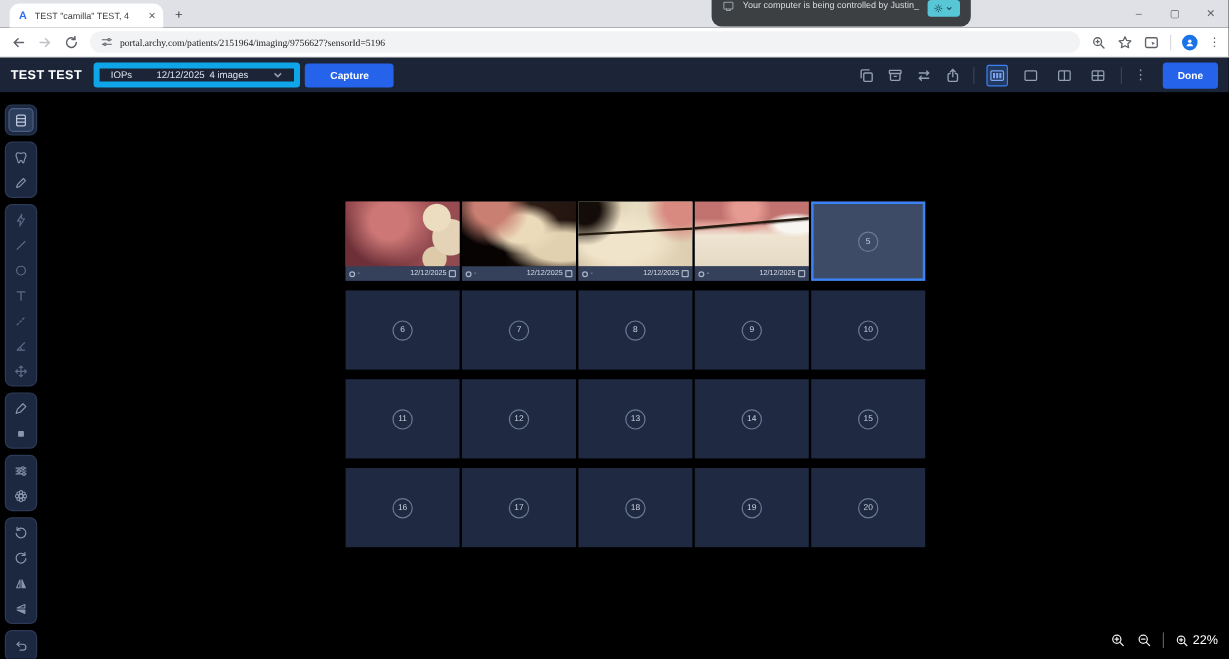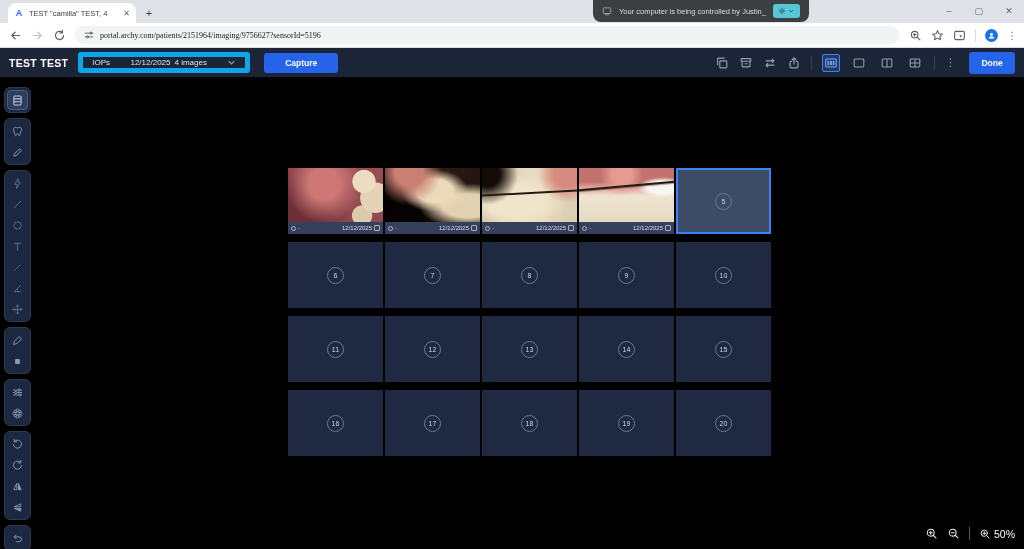--- a/index.html
+++ b/index.html
@@ -9,21 +9,21 @@
 
   
   .tabstrip { position:relative; height:23px; background:#dfe1e6; display:flex; align-items:flex-end; }
   .tab { height:20px; width:128px; margin-left:8px; background:#fff; border-radius:8px 8px 0 0;
          display:flex; align-items:center; gap:5px; padding:0 6px; font-size:7.5px; color:#3c4043; }
   .tab-title { flex:1; white-space:nowrap; overflow:hidden; }
   .favicon { width:10px; height:10px; color:#2f6bff; font-weight:bold; font-size:9px; line-height:10px; text-align:center; }
   .tab-close { color:#5f6368; font-size:8px; cursor:default; }
   .newtab-btn { width:18px; height:18px; margin:0 0 1px 4px; color:#3c4043; font-size:11px; display:flex; align-items:center; justify-content:center; }
   .notification { position:absolute; left:593px; top:0; height:22px; background:#3c4043; border-radius:0 0 8px 8px;
-                  display:flex; align-items:center; gap:7px; padding:0 9px; color:#dadce0; font-size:7.5px; }
+                  display:flex; align-items:flex-start; gap:7px; padding:0 9px; color:#dadce0; font-size:7.5px; }
   .notif-btn { background:#57c7d8; border-radius:3px; height:14px; width:27px; display:flex; align-items:center; justify-content:center; gap:2px; color:#1d4f58; }
   .win-controls { position:absolute; right:0; top:0; height:22px; display:flex; }
   .win-controls span { width:30px; height:22px; display:flex; align-items:center; justify-content:center; color:#5f6368; font-size:9px; }
 
   .urlbar { height:25px; background:#fff; border-bottom:1px solid #dadce0; display:flex; align-items:center; padding:0 9px; gap:9px; }
   .nav-ic { width:13px; height:13px; color:#5f6368; flex:0 0 auto; }
   .nav-ic.disabled { color:#bdc1c6; }
   .url-pill { flex:1; height:18px; background:#f1f3f4; border-radius:9px; display:flex; align-items:center; gap:6px; padding:0 9px;font-family:Liberation Serif, serif; }
   .url-text { font-size:8px; color:#202124; white-space:nowrap; }
   .chip-ic { width:10px; height:10px; color:#5f6368; }
@@ -34,21 +34,21 @@
 
   
   .app-toolbar { height:29px; background:#1b2537; display:flex; align-items:center; padding:0 9px; }
   .patient-name { color:#fff; font-weight:bold; font-size:10.5px; letter-spacing:.3px; margin-right:10px; }
   .series-select { height:21px; width:172px; border:5px solid #0ea5e9; border-radius:3px; background:#1b2537;
                    display:flex; align-items:center; padding:0 9px; color:#dbe2ec; font-size:8px; gap:4px; }
   .series-select .sep { flex:1; }
   .chev { width:9px; height:9px; color:#93a0b5; }
   .btn-blue { background:#2563eb; color:#fff; border:none; border-radius:3px; font-weight:bold;
               font-family:"Liberation Sans",sans-serif; display:flex; align-items:center; justify-content:center; }
-  .capture-btn { width:74px; height:20px; font-size:8.5px; margin-left:14px; }
+  .capture-btn { width:74px; height:20px; font-size:8.5px; margin-left:4px; }
   .toolbar-right { margin-left:auto; display:flex; align-items:center; gap:10px; }
   .tb-ic { width:14px; height:14px; color:#93a0b5; }
   .tb-div { width:1px; height:14px; background:#344359; }
   .layout-btn { width:18px; height:18px; display:flex; align-items:center; justify-content:center; color:#93a0b5; border:1px solid transparent; }
   .layout-btn.selected { background:rgba(59,130,246,.22); border-color:#3b82f6; border-radius:2px; color:#7ba6f5; }
   .tb-kebab { color:#93a0b5; font-size:11px; width:10px; text-align:center; }
   .done-btn { width:46px; height:22px; font-size:8.5px; margin-left:4px; }
 
   
   .canvas { position:relative; height:472px; background:#000; }
@@ -479,17 +479,17 @@
       <svg class="zc-ic" viewBox="0 0 16 16" fill="none" stroke="currentColor" stroke-width="1.3" stroke-linecap="round">
           <circle cx="7" cy="7" r="4.2"></circle>
           <path d="M10.2 10.2 13.5 13.5M5.2 7h3.6"></path>
         </svg>
       <div class="zc-div"></div>
       <span class="zoom-label">
         <svg class="zc-ic" viewBox="0 0 16 16" fill="none" stroke="currentColor" stroke-width="1.3" stroke-linecap="round">
             <circle cx="7" cy="7" r="4.2"></circle>
             <path d="M10.2 10.2 13.5 13.5M5.2 7h3.6M7 5.2v3.6"></path>
           </svg>
-        <span>50%</span>
+        <span>22%</span>
       </span>
     </div>
   </div>
 </div>
 
 </body></html>

